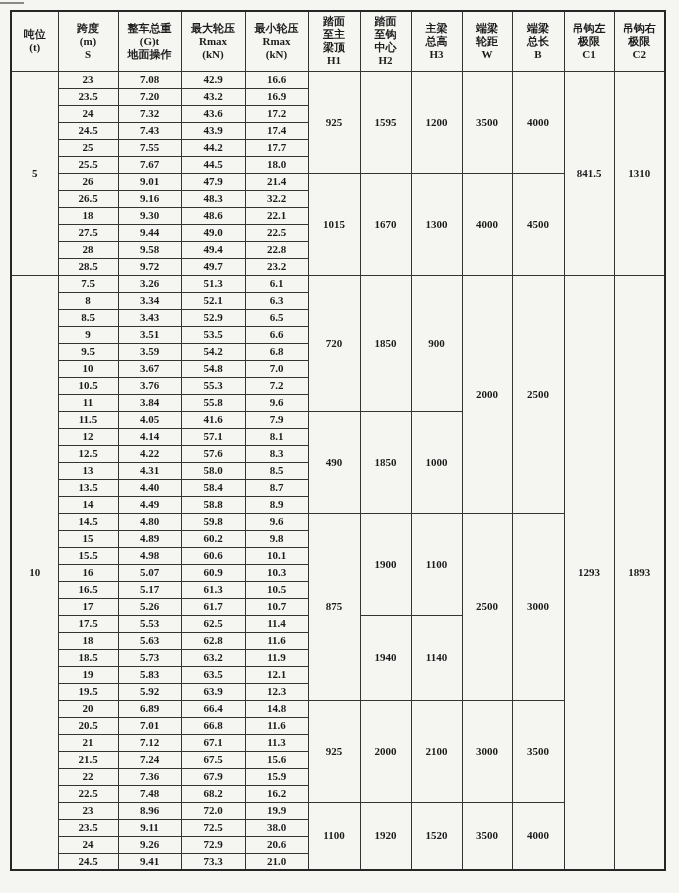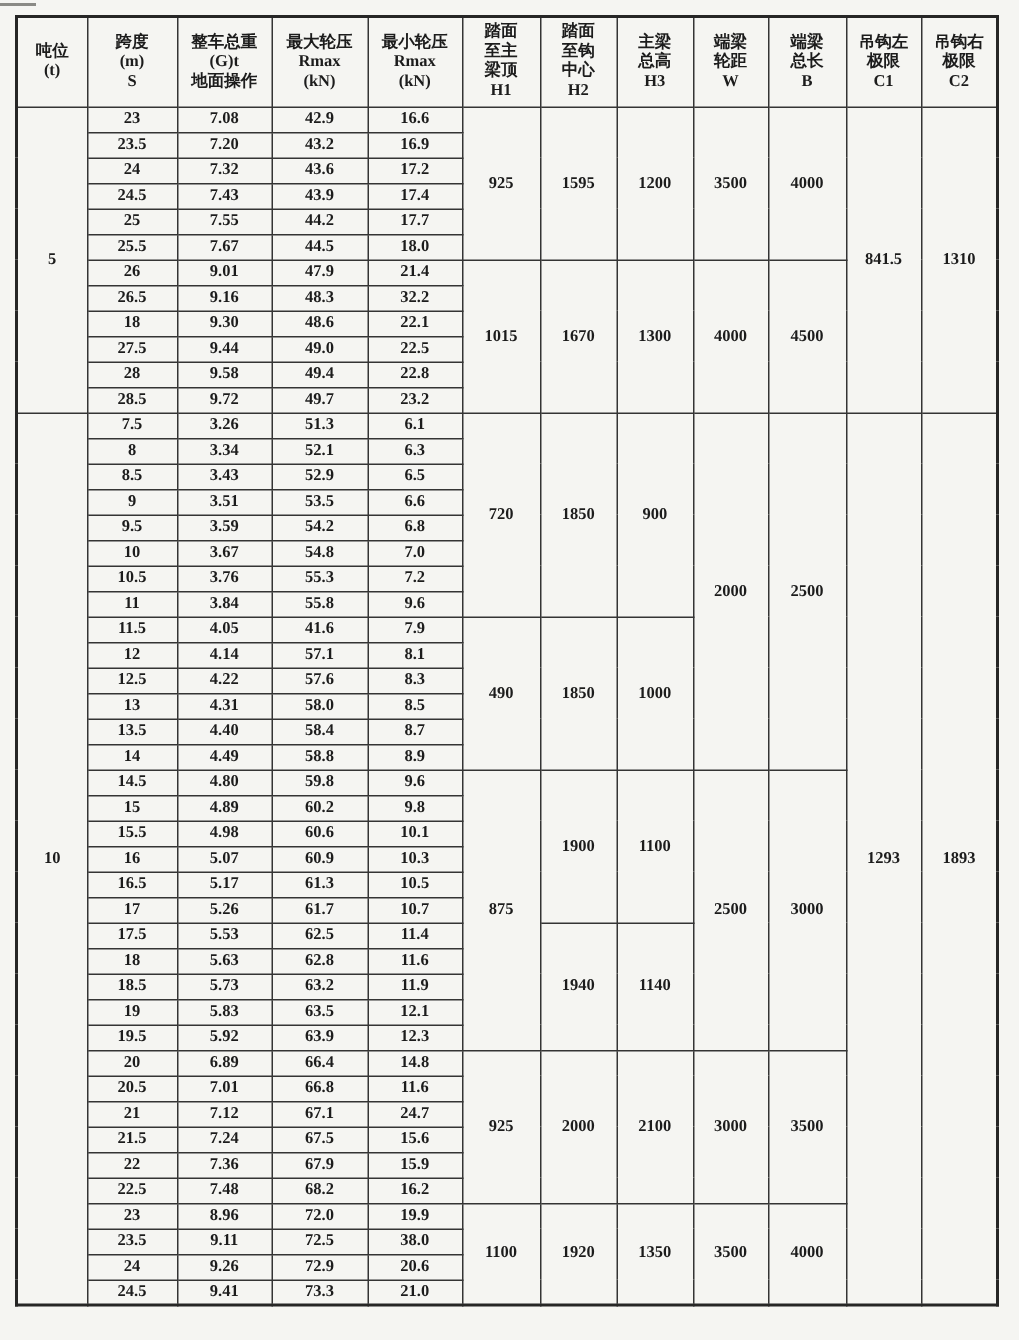--- a/index.html
+++ b/index.html
@@ -397,21 +397,21 @@
         <tr>
           <td>20.5</td>
           <td>7.01</td>
           <td>66.8</td>
           <td>11.6</td>
         </tr>
         <tr>
           <td>21</td>
           <td>7.12</td>
           <td>67.1</td>
-          <td>24.7</td>
+          <td>11.3</td>
         </tr>
         <tr>
           <td>21.5</td>
           <td>7.24</td>
           <td>67.5</td>
           <td>15.6</td>
         </tr>
         <tr>
           <td>22</td>
           <td>7.36</td>
@@ -424,21 +424,21 @@
           <td>68.2</td>
           <td>16.2</td>
         </tr>
         <tr>
           <td>23</td>
           <td>8.96</td>
           <td>72.0</td>
           <td>19.9</td>
           <td rowspan="4">1100</td>
           <td rowspan="4">1920</td>
-          <td rowspan="4">1350</td>
+          <td rowspan="4">1520</td>
           <td rowspan="4">3500</td>
           <td rowspan="4">4000</td>
         </tr>
         <tr>
           <td>23.5</td>
           <td>9.11</td>
           <td>72.5</td>
           <td>38.0</td>
         </tr>
         <tr>

